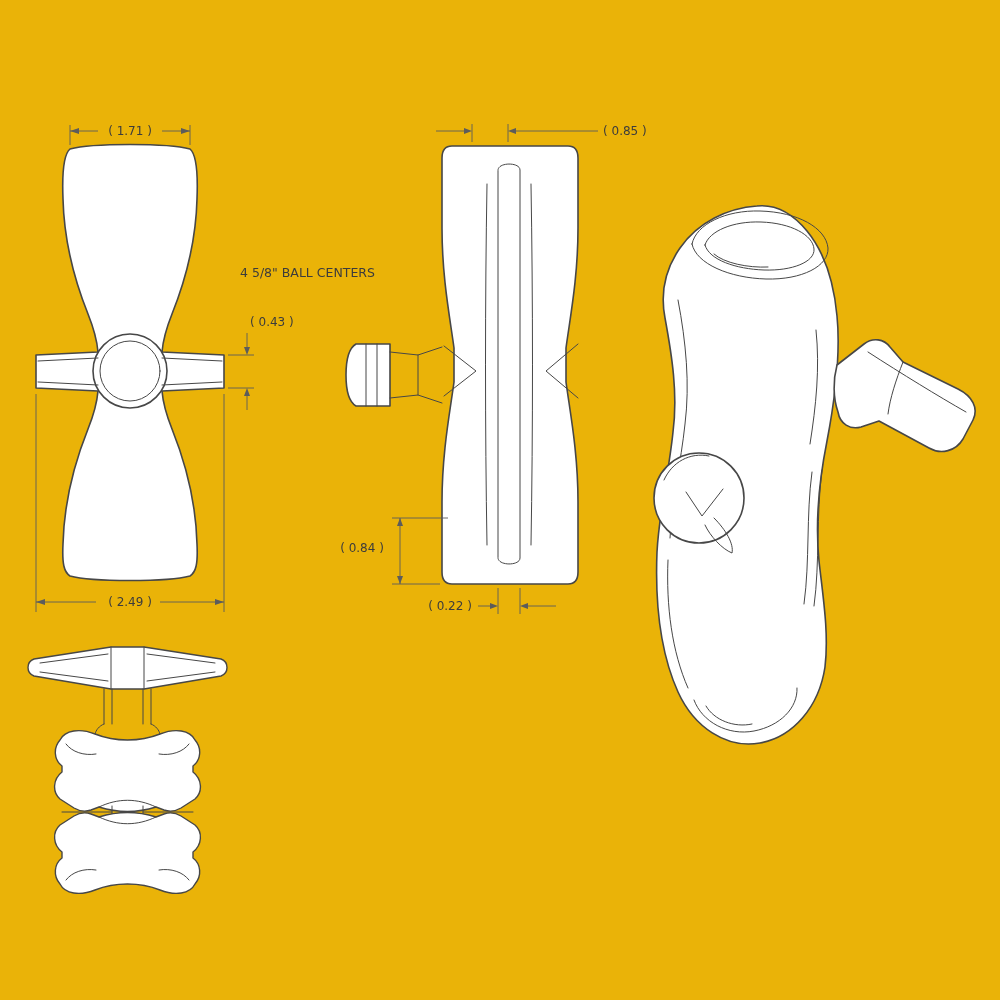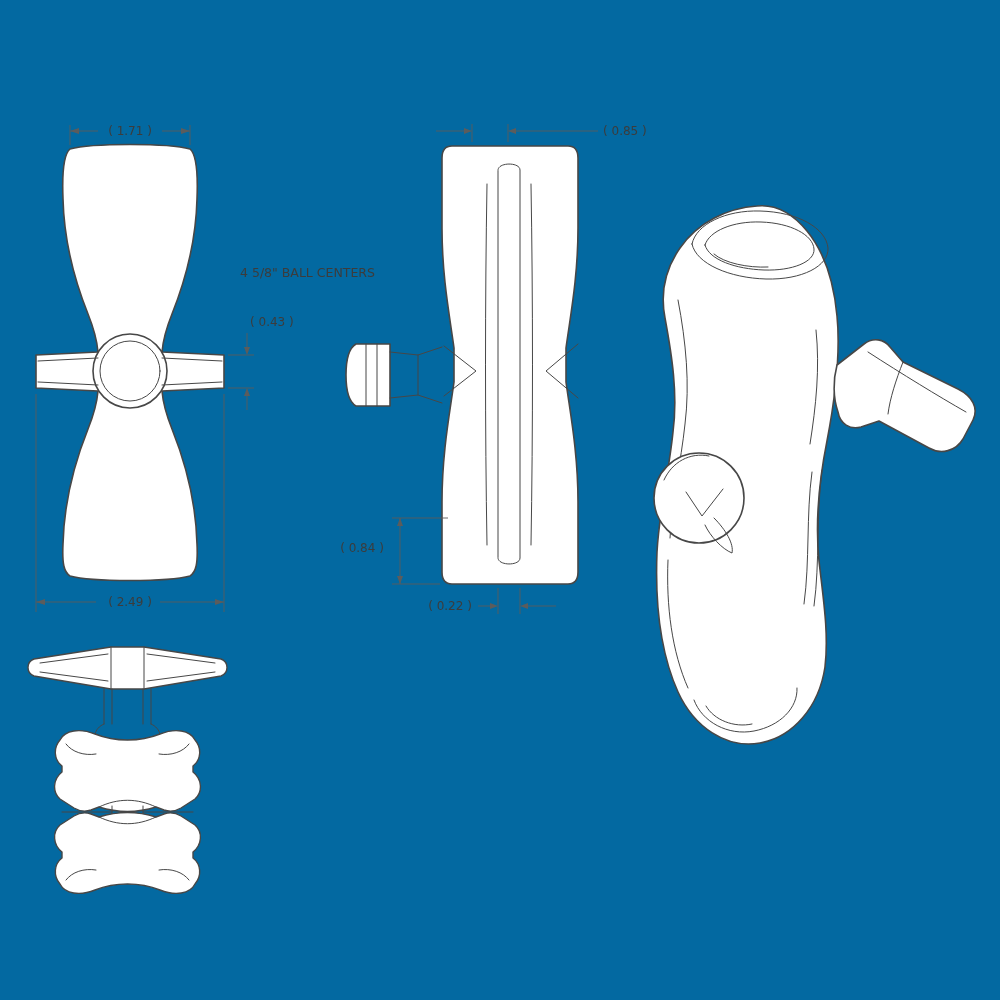--- a/index.html
+++ b/index.html
@@ -1,16 +1,16 @@
 <!DOCTYPE html>
 <html><head>
 <meta charset="utf-8">
 <style>
   html,body{margin:0;padding:0;background:#ffffff;}
-  .stage{position:relative;width:1000px;height:1000px;background:#0369a1;overflow:hidden;
+  .stage{position:relative;width:1000px;height:1000px;background:#eab308;overflow:hidden;
          font-family:"DejaVu Sans",sans-serif;}
   svg{display:block;}
   .part{fill:#ffffff;stroke:#474747;stroke-width:1.6;stroke-linejoin:round;stroke-linecap:round;}
   .detail{fill:none;stroke:#474747;stroke-width:1;stroke-linejoin:round;stroke-linecap:round;}
   .mid{fill:#ffffff;stroke:#474747;stroke-width:1.4;stroke-linejoin:round;stroke-linecap:round;}
   .dl{fill:none;stroke:#5c5c5c;stroke-width:0.9;}
   .ar{fill:#5c5c5c;stroke:none;}
   text.dim{font-size:12px;fill:#3c3c3c;}
   text.note{font-size:12.5px;fill:#3c3c3c;}
 </style>

